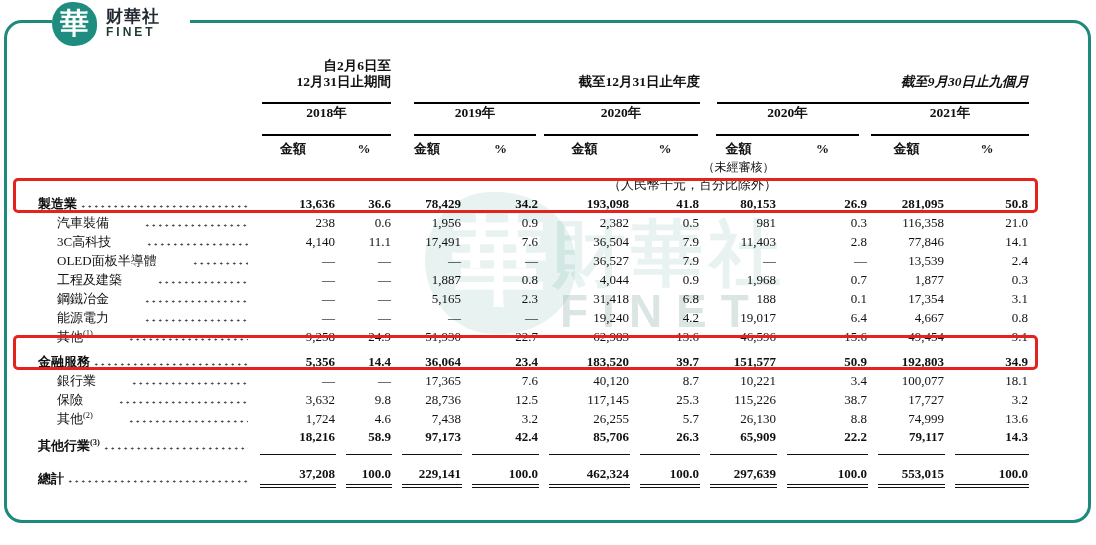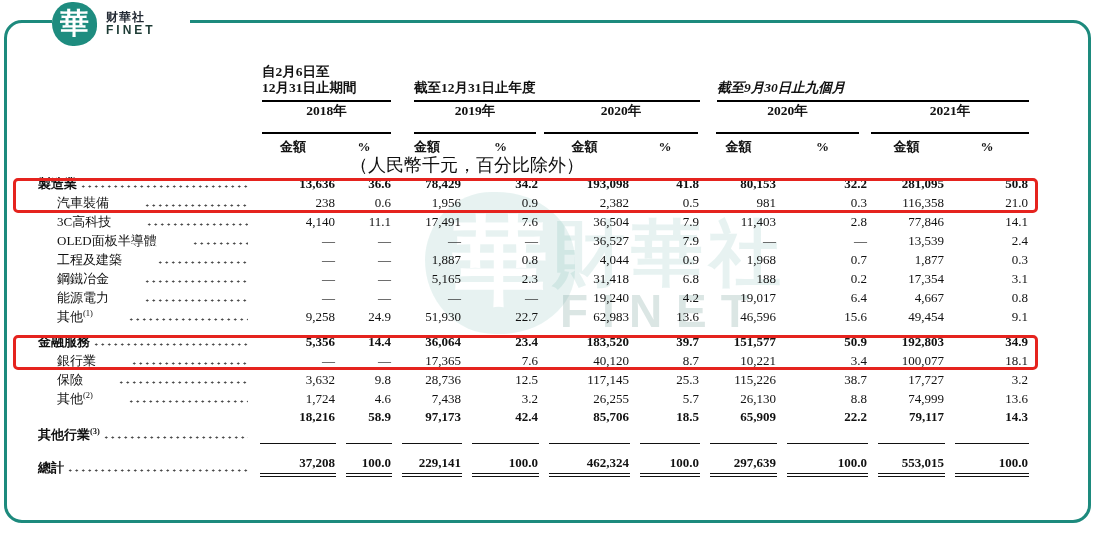--- a/index.html
+++ b/index.html
@@ -11,21 +11,21 @@
          border:3px solid #1d8a7d;border-radius:18px;z-index:0;}
 
   
   .logo-area{position:absolute;left:52px;top:0;width:138px;height:47px;background:#fff;
              display:flex;align-items:center;gap:9px;z-index:5;}
   .logo-badge{width:45px;height:44px;background:#1e8c7f;color:#fff;flex:0 0 auto;
               border-radius:46% 54% 52% 48% / 50% 50% 46% 54%;
               display:flex;align-items:center;justify-content:center;
               font-size:29px;font-weight:bold;}
   .brand{display:flex;flex-direction:column;line-height:1.05;}
-  .brand-zh{font-weight:bold;font-size:12px;color:#222933;letter-spacing:1px;}
+  .brand-zh{font-weight:bold;font-size:17px;color:#222933;letter-spacing:1px;}
   .brand-en{font-weight:bold;font-size:12px;color:#1c3a34;letter-spacing:3px;
             font-family:"Liberation Sans","DejaVu Sans",sans-serif;}
 
   
   .wm{position:absolute;z-index:1;pointer-events:none;}
   .wm-blob{left:425px;top:192px;width:150px;height:142px;background:#1e8c7f;opacity:.10;
            border-radius:46% 54% 52% 48% / 50% 50% 46% 54%;
            display:flex;align-items:center;justify-content:center;color:#fff;
            font-size:96px;font-weight:bold;}
   .wm-zh{left:553px;top:206px;font-size:72px;font-weight:bold;color:#1e8c7f;opacity:.10;letter-spacing:6px;}
@@ -40,48 +40,48 @@
   
   table{position:absolute;left:38px;top:58px;width:991px;border-collapse:collapse;
         table-layout:fixed;z-index:2;}
   td{padding:0;height:19px;line-height:18px;font-size:13px;white-space:nowrap;vertical-align:bottom;}
   tr.h-period td{height:44px;}
   tr.h-year td{height:24px;}
   tr.h-meas td{height:22px;}
   tr.h-note1 td{height:16px;}
   tr.h-note2 td{height:18px;}
 
-  .grp{border-bottom:2px solid #000;text-align:left;white-space:pre-line;
-       padding-bottom:4px;line-height:16px;font-weight:bold;font-size:13.5px;}
+  .grp{border-bottom:2px solid #000;text-align:right;white-space:pre-line;
+       padding-bottom:12px;line-height:16px;font-weight:bold;font-size:13.5px;}
   .g1{margin-left:12px;margin-right:1px;}
   .g2{margin-left:22px;}
   .g3{margin-left:17px;font-style:italic;}
   .yr{border-bottom:2px solid #000;text-align:center;padding-bottom:12px;
       font-weight:bold;font-size:13.5px;}
   .y1{margin-left:12px;margin-right:1px;}
   .y2{margin-left:22px;margin-right:3px;}
   .y3{margin-left:5px;margin-right:2px;}
   .y4{margin-left:16px;margin-right:9px;}
   .y5{margin-left:3px;}
   .meas{font-weight:bold;font-size:13px;text-align:center;}
   .subnote{font-size:12px;text-align:center;white-space:nowrap;}
-  .unitnote{font-size:18px;text-align:left;padding-left:14px;white-space:nowrap;}
+  .unitnote{font-size:13px;text-align:right;padding-left:14px;white-space:nowrap;}
 
   .lblwrap{display:flex;align-items:center;}
   .txt{white-space:nowrap;}
   .dots{flex:1;height:14px;margin:0 2px 2px 3px;
         background-image:radial-gradient(circle,#444 0.9px,transparent 1.2px);
         background-size:6.5px 3px;background-repeat:repeat-x;
         background-position:left bottom 2px;}
   sup{font-size:8.5px;vertical-align:super;line-height:0;}
   tr.indent .lblwrap{padding-left:19px;gap:32px;}
   tr.bold td{font-weight:bold;}
   td.num{text-align:right;}
   td.num .cellu{margin-left:10px;padding-right:1px;}
-  tr.rule-single td.num .cellu{border-bottom:1.5px solid #111;padding-bottom:17px;}
+  tr.rule-single td.num .cellu{border-bottom:1.5px solid #111;padding-bottom:8px;}
   tr.rule-double td.num .cellu{border-bottom:4px double #111;padding-bottom:1px;}
   tr.spacer td{line-height:0;}
 </style>
 </head>
 <body>
 
 <div id="page">
 
   <div class="frame"></div>
 
@@ -169,20 +169,27 @@
         <td>
             <div class="meas">%</div>
           </td>
         <td>
             <div class="meas">金額</div>
           </td>
         <td>
             <div class="meas">%</div>
           </td>
       </tr>
+      <tr class="h-note1">
+        <td colspan="7"></td>
+        <td>
+            <div class="subnote">（未經審核）</div>
+          </td>
+        <td colspan="3"></td>
+      </tr>
       <tr class="h-note2">
         <td colspan="2"></td>
         <td colspan="6">
             <div class="unitnote">（人民幣千元，百分比除外）</div>
           </td>
         <td colspan="3"></td>
       </tr>
     <tr class="bold">
     <td class="lblcell">
       <div class="lblwrap">
@@ -205,21 +212,21 @@
     <td class="num">
             <div class="cellu"><span class="val">193,098</span></div>
           </td>
     <td class="num">
             <div class="cellu"><span class="val">41.8</span></div>
           </td>
     <td class="num">
             <div class="cellu"><span class="val">80,153</span></div>
           </td>
     <td class="num">
-            <div class="cellu"><span class="val">32.2</span></div>
+            <div class="cellu"><span class="val">26.9</span></div>
           </td>
     <td class="num">
             <div class="cellu"><span class="val">281,095</span></div>
           </td>
     <td class="num">
             <div class="cellu"><span class="val">50.8</span></div>
           </td>
   </tr>
         <tr class="indent">
     <td class="lblcell">
@@ -395,21 +402,21 @@
     <td class="num">
             <div class="cellu"><span class="val">31,418</span></div>
           </td>
     <td class="num">
             <div class="cellu"><span class="val">6.8</span></div>
           </td>
     <td class="num">
             <div class="cellu"><span class="val">188</span></div>
           </td>
     <td class="num">
-            <div class="cellu"><span class="val">0.2</span></div>
+            <div class="cellu"><span class="val">0.1</span></div>
           </td>
     <td class="num">
             <div class="cellu"><span class="val">17,354</span></div>
           </td>
     <td class="num">
             <div class="cellu"><span class="val">3.1</span></div>
           </td>
   </tr>
         <tr class="indent">
     <td class="lblcell">
@@ -658,21 +665,21 @@
     <td class="num">
             <div class="cellu"><span class="val">97,173</span></div>
           </td>
     <td class="num">
             <div class="cellu"><span class="val">42.4</span></div>
           </td>
     <td class="num">
             <div class="cellu"><span class="val">85,706</span></div>
           </td>
     <td class="num">
-            <div class="cellu"><span class="val">18.5</span></div>
+            <div class="cellu"><span class="val">26.3</span></div>
           </td>
     <td class="num">
             <div class="cellu"><span class="val">65,909</span></div>
           </td>
     <td class="num">
             <div class="cellu"><span class="val">22.2</span></div>
           </td>
     <td class="num">
             <div class="cellu"><span class="val">79,117</span></div>
           </td>

